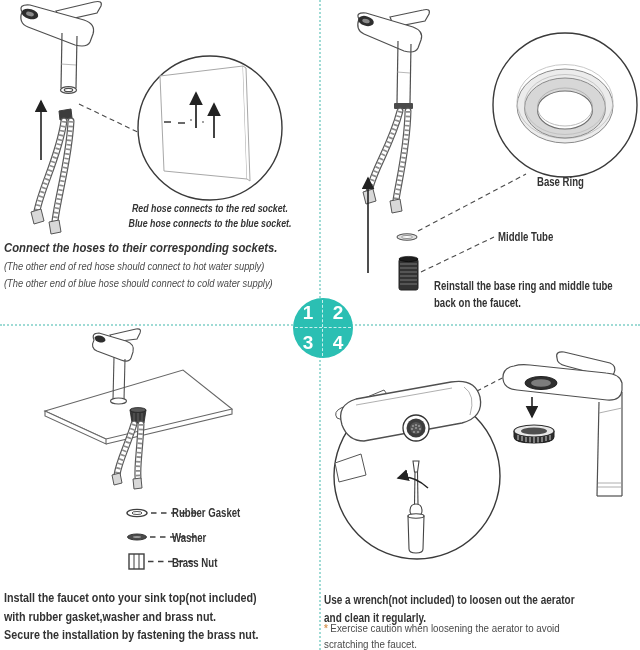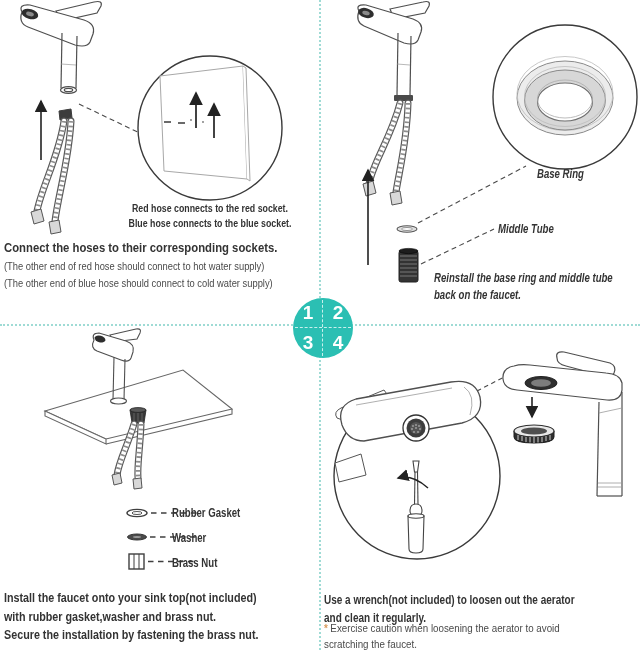--- a/index.html
+++ b/index.html
@@ -3,21 +3,21 @@
 <meta charset="utf-8">
 <style>
   html,body{margin:0;padding:0;background:#fff;}
   .canvas{
     position:relative;width:640px;height:650px;background:#ffffff;overflow:hidden;
     font-family:"Liberation Sans",sans-serif;
   }
   .divider-v{position:absolute;left:319px;top:0;height:650px;width:0;border-left:2px dotted #9fdbd5;}
   .divider-h{position:absolute;top:324px;left:0;width:640px;height:0;border-top:2px dotted #9fdbd5;}
   .quad{position:absolute;width:320px;height:325px;}
-  .q1{left:0;top:0;} .q2{left:320px;top:0;font-style:italic;} .q3{left:0;top:313px;text-decoration:underline;} .q4{left:304px;top:325px;}
+  .q1{left:0;top:0;font-style:italic;} .q2{left:320px;top:8px;} .q3{left:0;top:313px;text-decoration:underline;} .q4{left:304px;top:325px;}
   .art{position:absolute;left:0;top:0;width:320px;height:325px;}
   .t{position:absolute;white-space:nowrap;color:#3c3c3c;transform-origin:0 0;}
   .b{font-weight:700;color:#333;}
   .sx80{transform:scaleX(0.80);} .sx85{transform:scaleX(0.85);} .sx86{transform:scaleX(0.86);} .sx87{transform:scaleX(0.87);}
   .cap1{left:104px;top:201px;width:212px;text-align:center;font-size:11px;line-height:15px;transform:scaleX(0.8);transform-origin:50% 0;}
   .h1{left:4px;top:240px;font-size:13px;}
   .n1{left:4px;top:258px;font-size:11px;line-height:17px;color:#4a4a4a;}
   .lbl{font-size:12px;}
   .h2{left:114px;top:270px;font-size:12px;line-height:17px;}
   .h3{left:4px;top:276px;font-size:12.5px;line-height:18.5px;}

